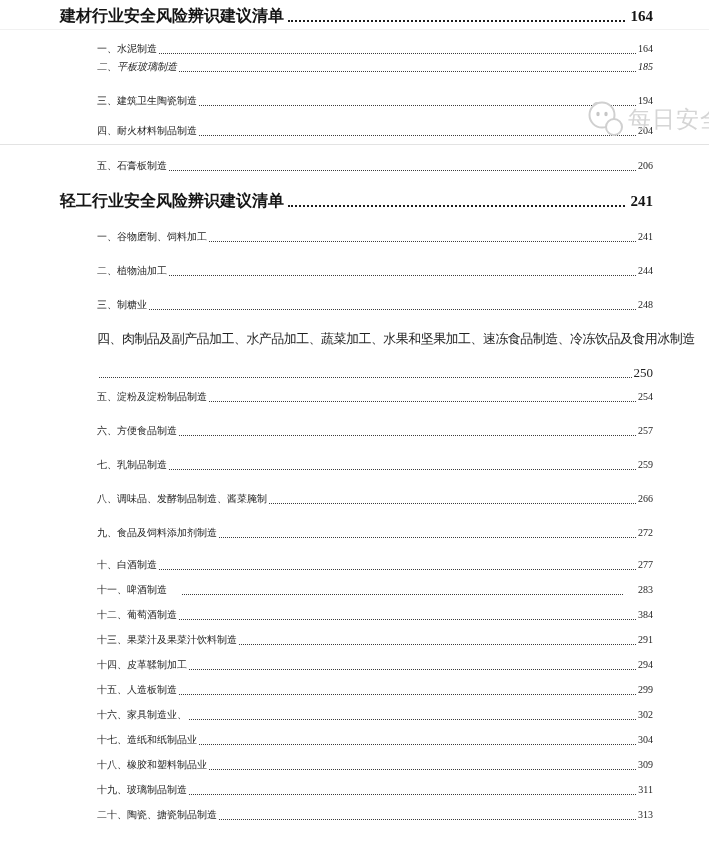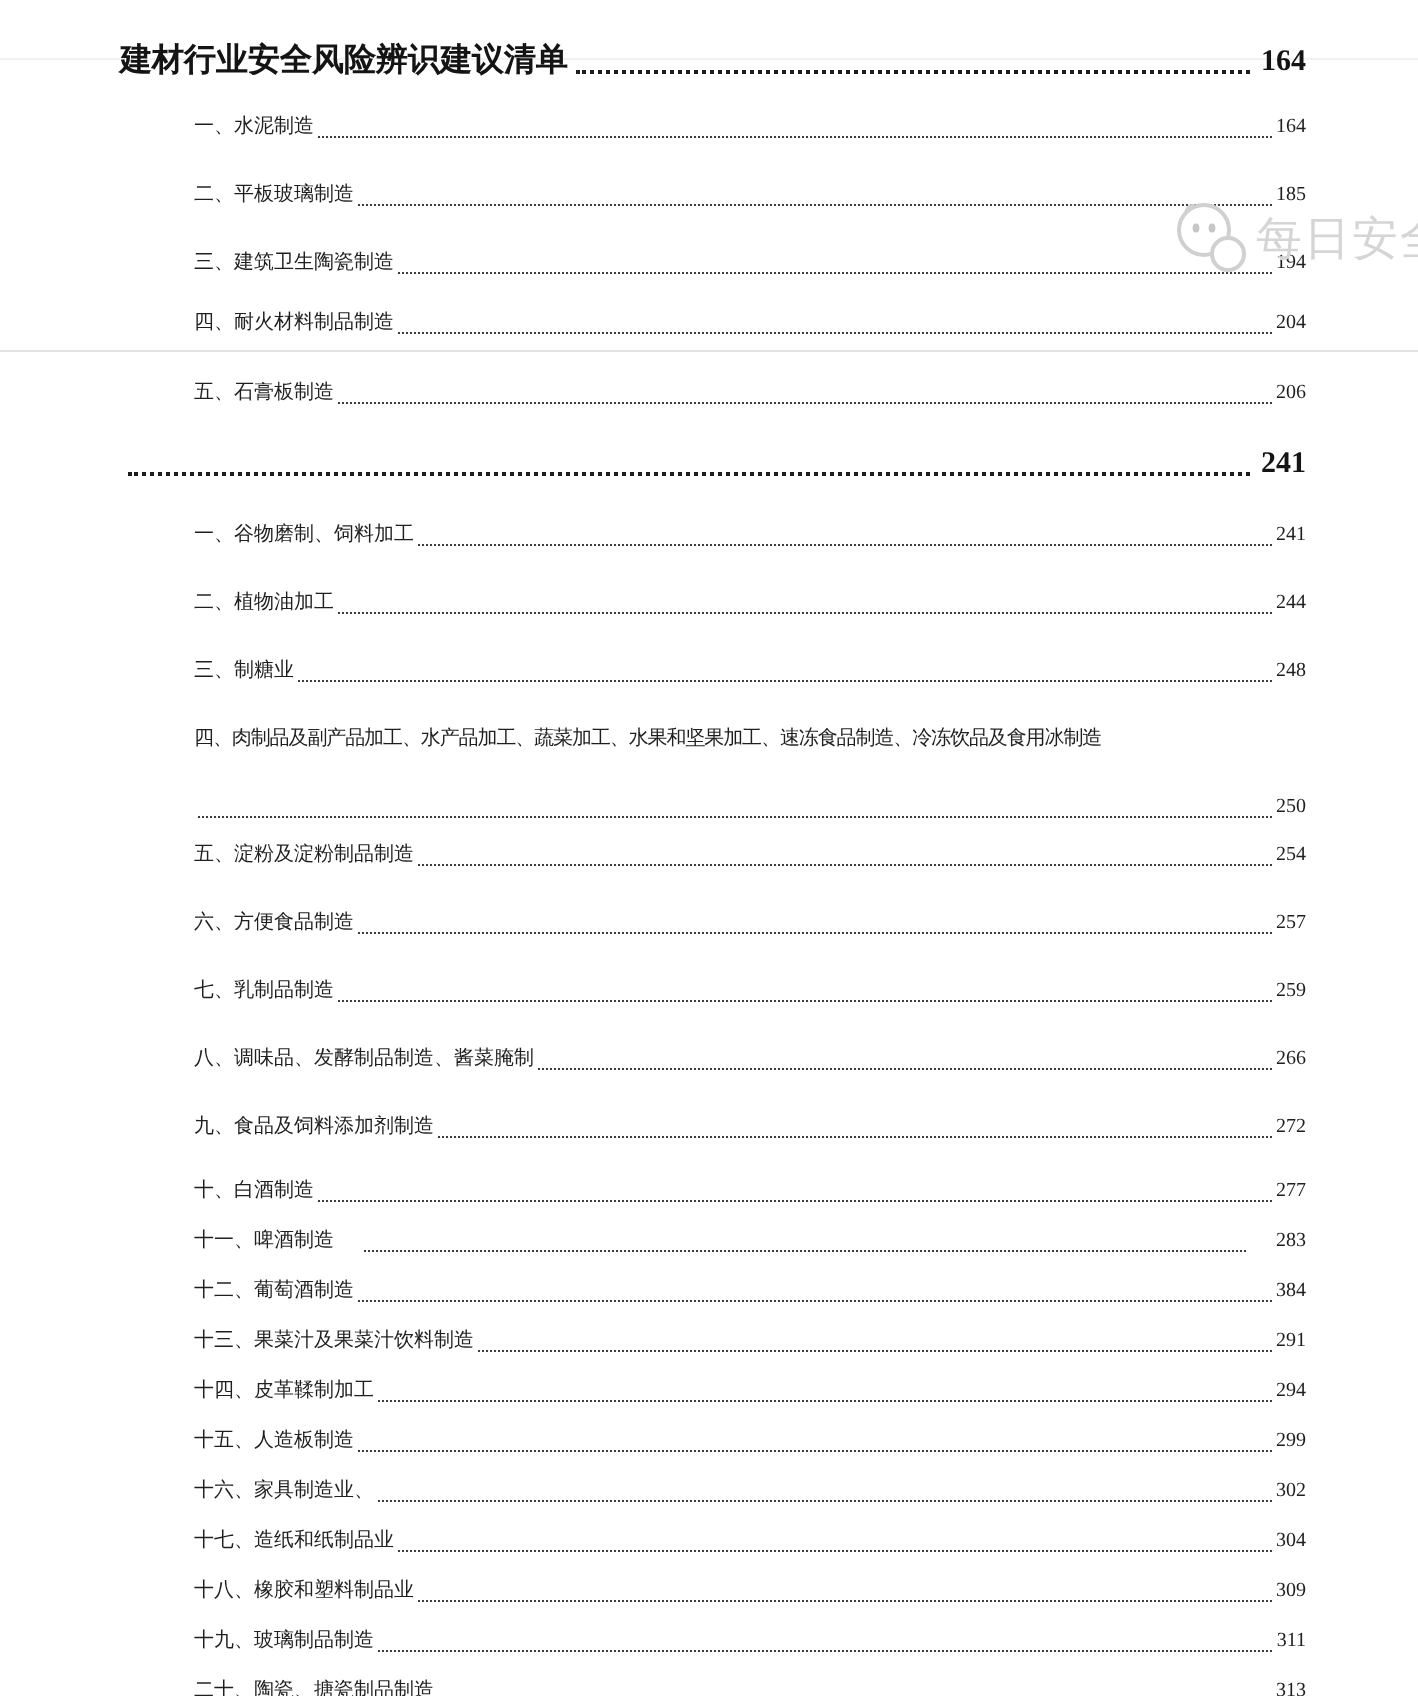--- a/index.html
+++ b/index.html
@@ -1,33 +1,33 @@
 <!DOCTYPE html>
 <html><head>
 <meta charset="utf-8">
 <style>
   html,body{margin:0;padding:0;}
   body{
     width:709px;height:848px;background:#ffffff;position:relative;overflow:hidden;
     font-family:"Liberation Serif","DejaVu Serif",serif;color:#1f1f1f;
   }
-  .content{position:absolute;inset:0;padding:19px 56px 0 60px;box-sizing:border-box;}
+  .content{position:absolute;inset:0;padding:4px 56px 0 60px;box-sizing:border-box;}
   .heading{
     display:flex;align-items:flex-end;
     font-family:"Liberation Sans","DejaVu Sans",sans-serif;
     font-weight:bold;font-size:16px;line-height:24px;color:#141414;
   }
   .heading .h-label{white-space:nowrap;}
   .heading .leader{border-bottom-width:2px;border-bottom-style:dotted;border-bottom-color:#1d1d1d;margin:0 2px 6px 4px;}
   .heading .page{font-family:"Liberation Serif","DejaVu Serif",serif;font-size:15px;padding-left:4px;}
   .item{display:flex;align-items:flex-end;padding-left:37px;font-size:10px;line-height:18px;}
   .item .label{white-space:nowrap;}
   .leader{flex:1;border-bottom:1px dotted #3d3d3d;margin:0 2px 4px 2px;min-width:16px;}
   .page{flex:none;}
-  .item-wrap{display:block;padding-left:37px;font-size:10px;line-height:18px;}
+  .item-wrap{display:block;padding-left:37px;font-size:13px;line-height:18px;}
   .item-wrap .label{white-space:nowrap;letter-spacing:-0.55px;margin-right:-46px;display:block;}
   .item-wrap .cont{display:flex;align-items:flex-end;margin-top:16px;}
   .scan-line{border-top:1px solid #e3e3e3;margin:4px -56px 0 -60px;height:0;}
   .top-line{position:absolute;top:29px;left:0;width:709px;border-top:1px solid #f1f1f1;}
   .watermark{position:absolute;top:99px;left:586px;display:flex;align-items:flex-start;color:#d5d5d5;z-index:5;}
   .wm-text{
     font-family:"Liberation Sans","DejaVu Sans",sans-serif;
     font-size:23px;line-height:26px;letter-spacing:1px;white-space:nowrap;margin:7px 0 0 2px;color:#d5d5d5;
   }
 </style>
@@ -41,21 +41,21 @@
       <div class="heading">
         <span class="h-label">建材行业安全风险辨识建议清单</span>
         <span class="leader"></span>
         <span class="page h-page">164</span>
       </div>
       <div class="item" style="margin-top: 12px;">
         <span class="label">一、水泥制造</span>
         <span class="leader"></span>
         <span class="page">164</span>
       </div>
-      <div class="item" style="margin-top: 16px;">
+      <div class="item" style=" font-style: italic;">
         <span class="label">二、平板玻璃制造</span>
         <span class="leader"></span>
         <span class="page">185</span>
       </div>
       <div class="item" style="margin-top: 16px;">
         <span class="label">三、建筑卫生陶瓷制造</span>
         <span class="leader"></span>
         <span class="page">194</span>
       </div>
       <div class="item" style="margin-top: 12px;">
@@ -65,20 +65,21 @@
       </div>
       <div class="scan-line"></div>
       <div class="item" style="margin-top: 12px;">
         <span class="label">五、石膏板制造</span>
         <span class="leader"></span>
         <span class="page">206</span>
       </div>
     </section>
     <section class="toc-section">
       <div class="heading" style="margin-top: 14px;">
+        <span class="h-label">轻工行业安全风险辨识建议清单</span>
         <span class="leader"></span>
         <span class="page h-page">241</span>
       </div>
       <div class="item" style="margin-top: 15px;">
         <span class="label">一、谷物磨制、饲料加工</span>
         <span class="leader"></span>
         <span class="page">241</span>
       </div>
       <div class="item" style="margin-top: 16px;">
         <span class="label">二、植物油加工</span>

